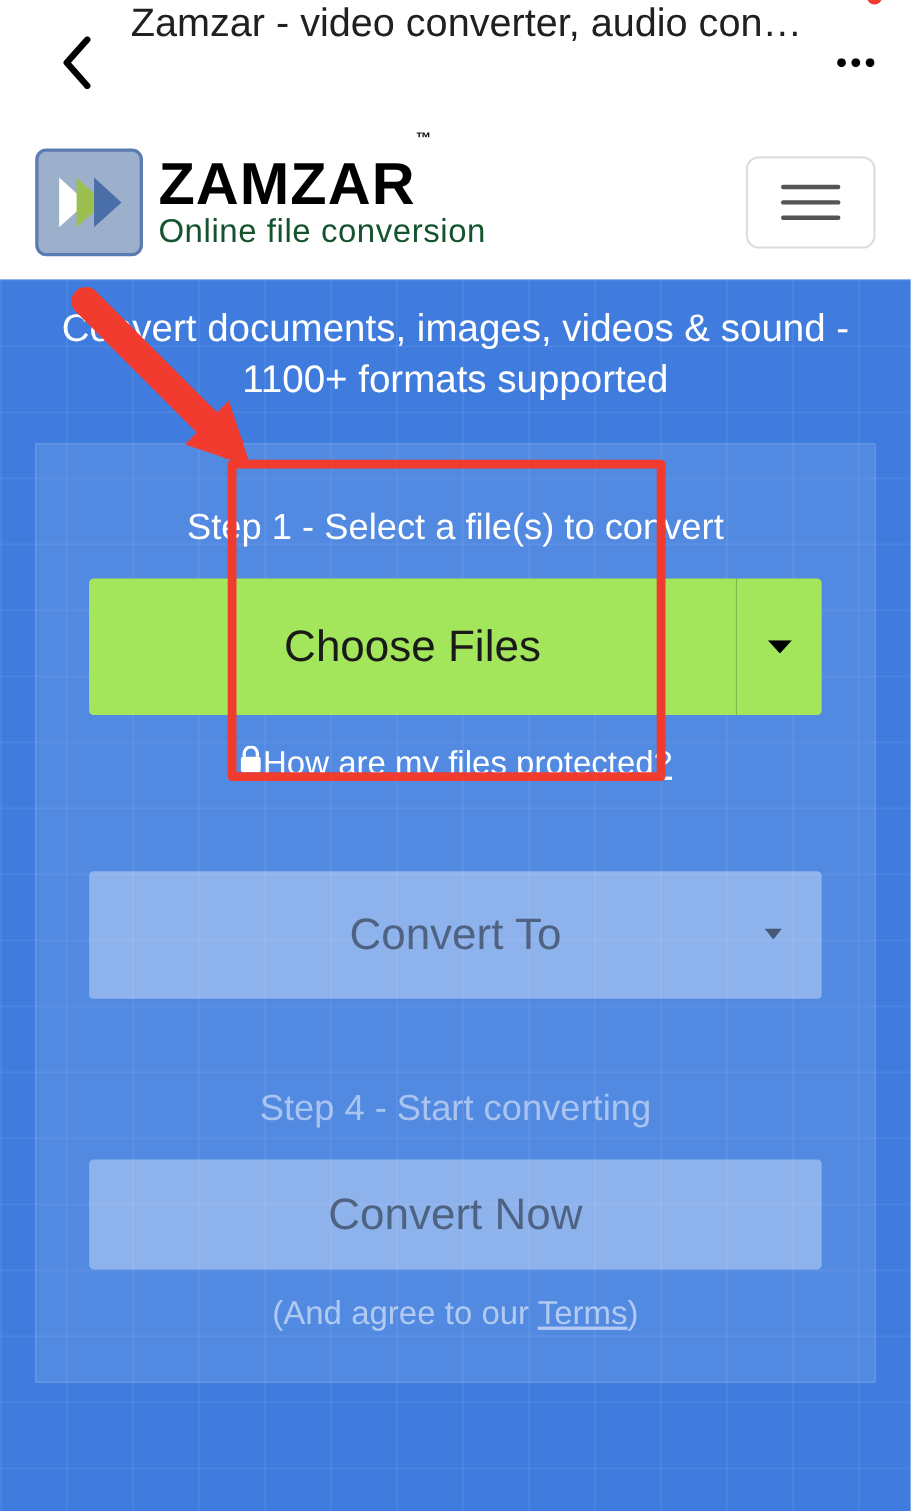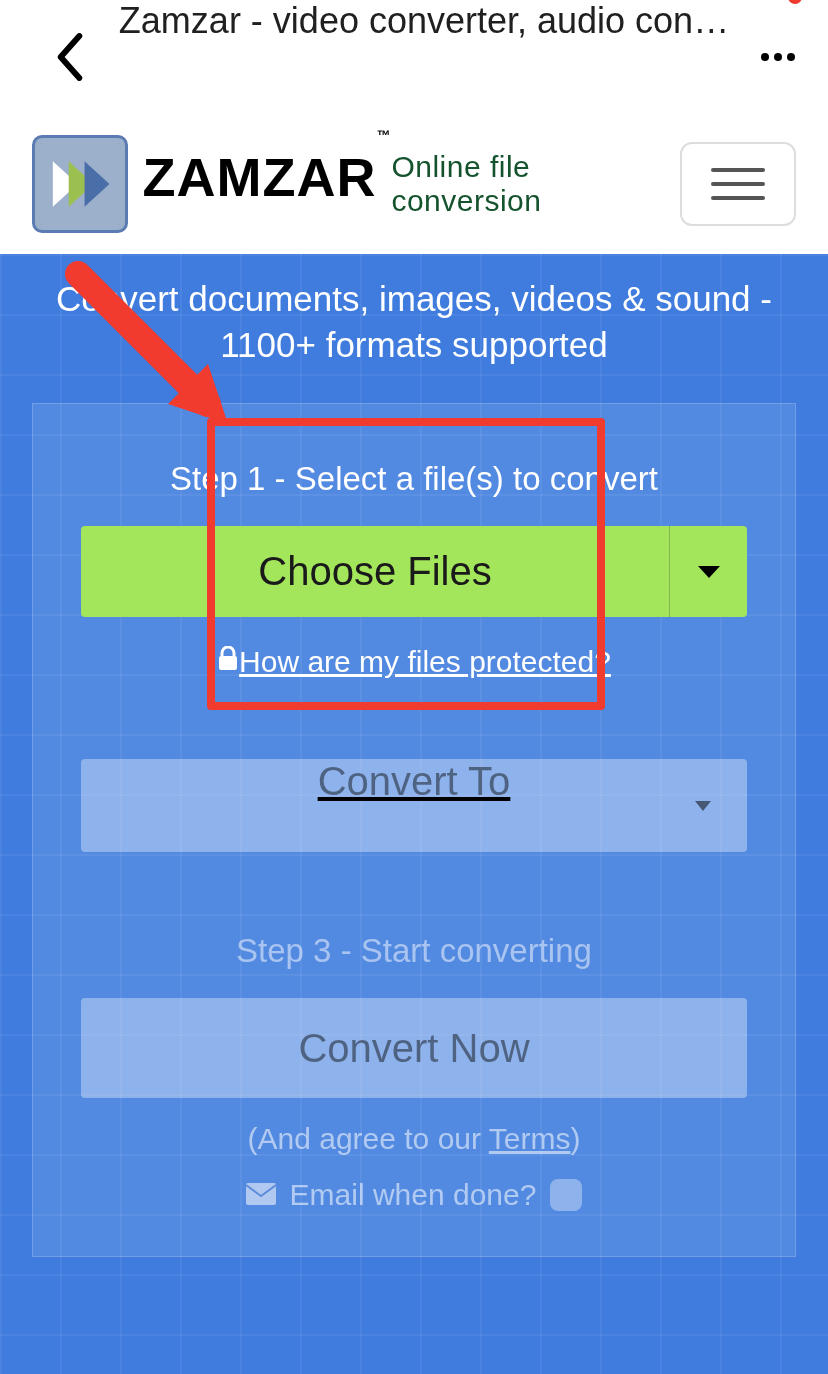--- a/index.html
+++ b/index.html
@@ -11,52 +11,52 @@
   .back-chevron svg { width: 28px; height: 48px; }
   .page-title { flex: 1; text-align: center; font-size: 36px; font-weight: 400; color: #202020; white-space: nowrap; overflow: hidden; text-overflow: ellipsis; padding: 0 10px; }
   .more-dots { width: 60px; display:flex;align-items:center;justify-content:center;cursor:pointer; position:relative; }
   .more-dots svg { width: 34px; height: 8px; }
   .notif-dot { position:absolute; top:-10px; right:6px; width:14px; height:14px; border-radius:50%; background:#f23b2f; }
 
   
   .site-header { height: 140px; display:flex; align-items:center; padding: 0 32px; }
   .logo-wrap { display:flex; align-items:center; gap: 14px; }
   .logo-mark { width: 98px; height: 98px; border:3px solid #5b7bb3; border-radius:10px; background:#9cafcb; display:flex; align-items:center; justify-content:center; }
-  .logo-text { display:flex; flex-direction:row; }
+  .logo-text { display:flex; flex-direction:column; }
   .logo-brand { font-size:54px; font-weight:800; letter-spacing:1px; color:#000; font-family: Arial, sans-serif; line-height:1; }
   .logo-tm { font-size:14px; vertical-align: top; position:relative; top:-22px; }
   .logo-tag { font-size:30px; color:#14532d; font-weight:400; letter-spacing:0.5px; }
   .spacer { flex:1; }
   .hamburger { width:118px; height:84px; border:2px solid #ddd; border-radius:12px; display:flex; flex-direction:column; align-items:center; justify-content:center; gap:10px; cursor:pointer; }
   .hamburger span { display:block; width:54px; height:4px; background:#555; border-radius:2px; }
 
   
   .blue-section { background:linear-gradient(#3f7cde,#3f7cde); position:relative; padding: 22px 0 40px; height: calc(1374px - 254px); background-image:
     linear-gradient(rgba(255,255,255,0.06) 2px, transparent 2px),
     linear-gradient(90deg, rgba(255,255,255,0.06) 2px, transparent 2px),
     linear-gradient(#3f7cde,#3f7cde);
     background-size: 60px 60px, 60px 60px, cover;
   }
   .hero-text { color:#fff; text-align:center; font-size:35px; font-weight:400; padding: 0 40px; line-height:1.3; }
   .card { margin: 36px 32px 0; background:rgba(255,255,255,0.10); border:1px solid rgba(255,255,255,0.18); border-radius:0; padding: 56px 48px 44px; }
 
   .step-label { color:#fff; font-size:33px; text-align:center; font-weight:400; }
   .step-label.faded { color:rgba(255,255,255,0.5); }
 
-  .choose-row { margin-top:28px; display:flex; height:91px; background:#a3e65b; border-radius:4px; overflow:hidden; }
+  .choose-row { margin-top:28px; display:flex; height:124px; background:#a3e65b; border-radius:4px; overflow:hidden; }
   .choose-main { flex:1; display:flex; align-items:center; justify-content:center; font-size:40px; font-weight:400; color:#1a1a1a; cursor:pointer; }
   .choose-drop { width:78px; border-left:1px solid rgba(0,0,0,0.2); display:flex; align-items:center; justify-content:center; cursor:pointer; }
   .choose-drop svg { width:22px; height:12px; }
 
   .protect-row { margin-top:28px; text-align:center; }
   .protect-link { color:#fff; font-size:30px; text-decoration:underline; cursor:pointer; display:inline-flex; align-items:center; }
   .lock-ico svg { width:22px; height:26px; }
 
   .step2 { margin-top:80px; }
-  .convert-select { margin-top:28px; height:93px; background:rgba(255,255,255,0.35); border-radius:4px; display:flex; justify-content:center; position:relative; cursor:pointer;text-decoration:underline; }
+  .convert-select { margin-top:28px; height:116px; background:rgba(255,255,255,0.35); border-radius:4px; display:flex; align-items:center; justify-content:center; position:relative; cursor:pointer; }
   .convert-select-label { font-size:40px; color:rgba(0,0,0,0.45); }
   .convert-select .caret { position:absolute; right:36px; top:50%; transform:translateY(-50%); }
   .convert-select .caret svg { width:16px; height:10px; opacity:0.5; }
 
   .step3 { margin-top:80px; }
   .convert-btn { margin-top:28px; height:100px; background:rgba(255,255,255,0.35); border-radius:4px; display:flex; align-items:center; justify-content:center; font-size:40px; color:rgba(0,0,0,0.45); cursor:pointer; }
 
   .terms-row { margin-top:24px; text-align:center; color:rgba(255,255,255,0.55); font-size:30px; }
   .terms-link { text-decoration:underline; cursor:pointer;text-align:center; }
 
@@ -140,34 +140,24 @@
     <div class="step2">
       <div class="convert-select">
         <span class="convert-select-label">Convert To</span>
         <span class="caret"><svg viewBox="0 0 16 10">
               <polygon points="0,0 16,0 8,10" fill="#000"></polygon>
             </svg></span>
       </div>
     </div>
 
     <div class="step3">
-      <div class="step-label faded">Step 3 - Start converting</div>
+      <div class="step-label faded">Step 4 - Start converting</div>
       <div class="convert-btn">Convert Now</div>
       <div class="terms-row">
         <span>(And agree to our </span><span class="terms-link">Terms</span><span>)</span>
-      </div>
-      <div class="email-row">
-        <span class="email-ico">
-          <svg viewBox="0 0 30 22">
-              <rect x="0" y="0" width="30" height="22" rx="2" fill="#fff"></rect>
-              <polyline points="0,2 15,13 30,2" fill="none" stroke="#6a8fd6" stroke-width="2"></polyline>
-            </svg>
-        </span>
-        <span>Email when done?</span>
-        <span class="checkbox"></span>
       </div>
     </div>
 
   </div>
 
   <div class="highlight-box" style="left:207px; top:164px; width:398px; height:292px;"></div>
   <svg class="arrow-ann" style="left:58px; top:0px;" width="190" height="190" viewBox="0 0 190 190">
     <line x1="20" y1="20" x2="150" y2="150" stroke="#f13b2f" stroke-width="26" stroke-linecap="round"></line>
     <polygon points="170,170 110,150 150,110" fill="#f13b2f"></polygon>
   </svg>

